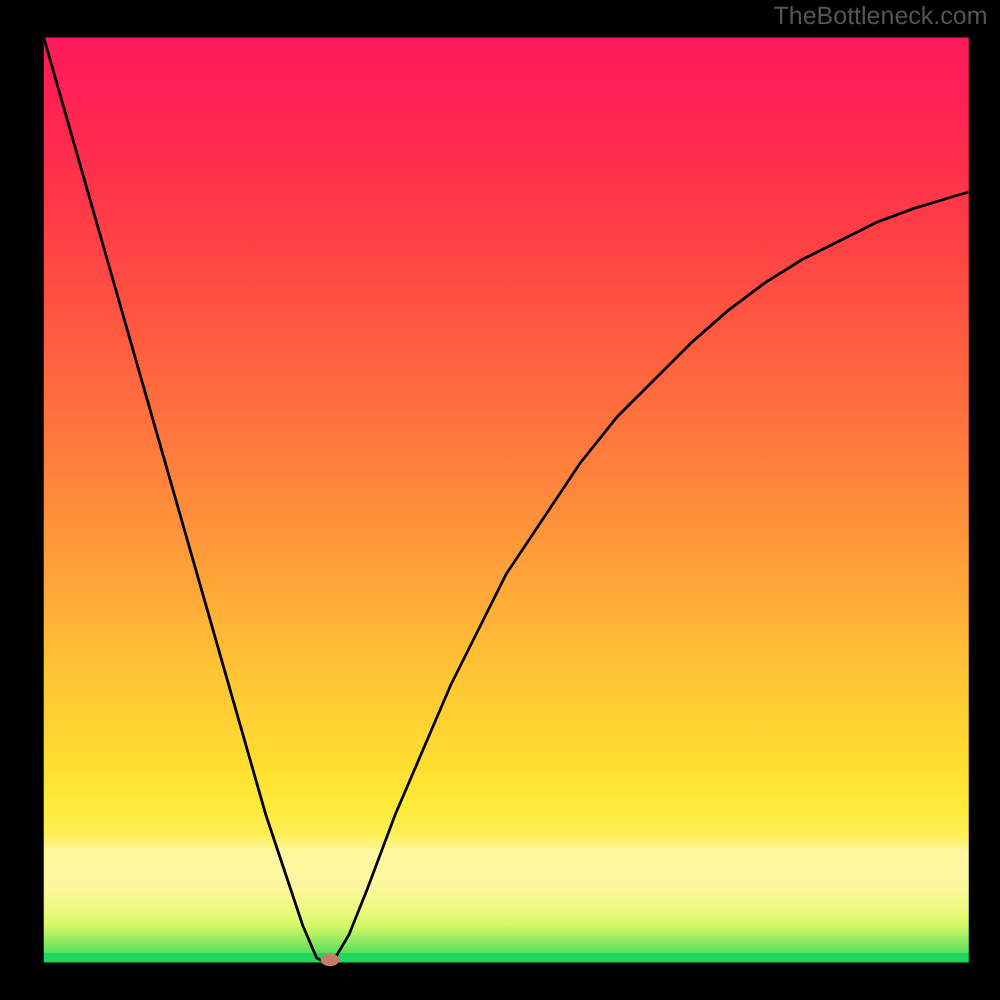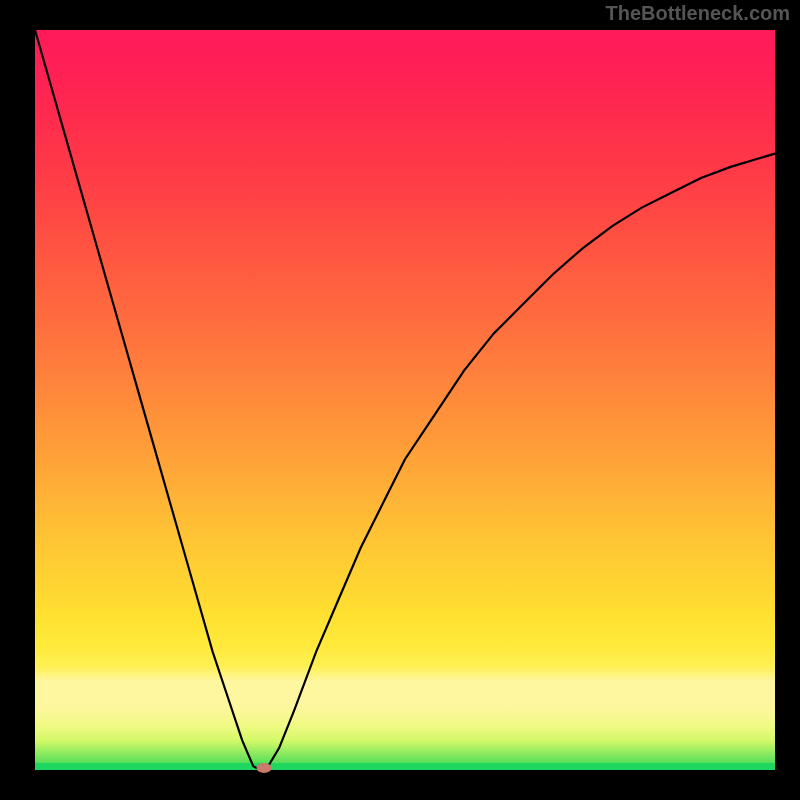--- a/index.html
+++ b/index.html
@@ -9,21 +9,21 @@
     height: 800px;
     background: #000;
     font-family: Arial, Helvetica, sans-serif;
     overflow: hidden;
   }
   .attribution {
     position: absolute;
     top: 2px;
     right: 10px;
     font-size: 20px;
-    font-weight: 700;
+    font-weight: 400;
     color: #555;
     z-index: 10;
   }
   .plot-area {
     position: absolute;
     left: 35px;
     top: 30px;
     width: 740px;
     height: 740px;
     background: linear-gradient(to top,

